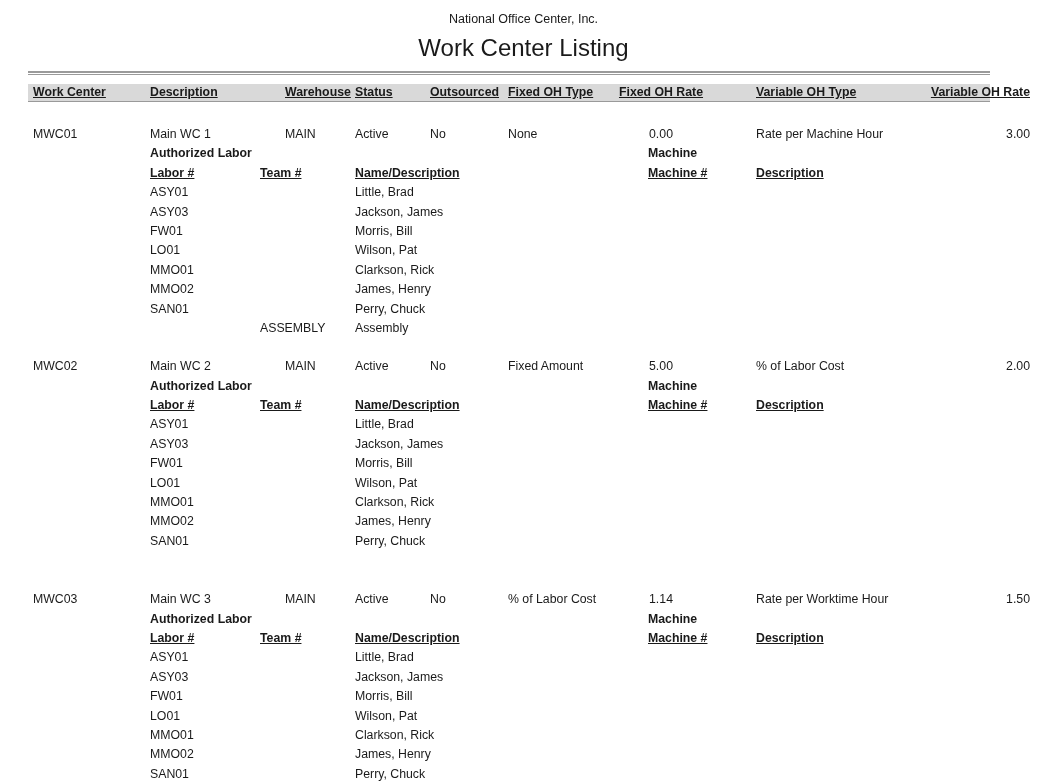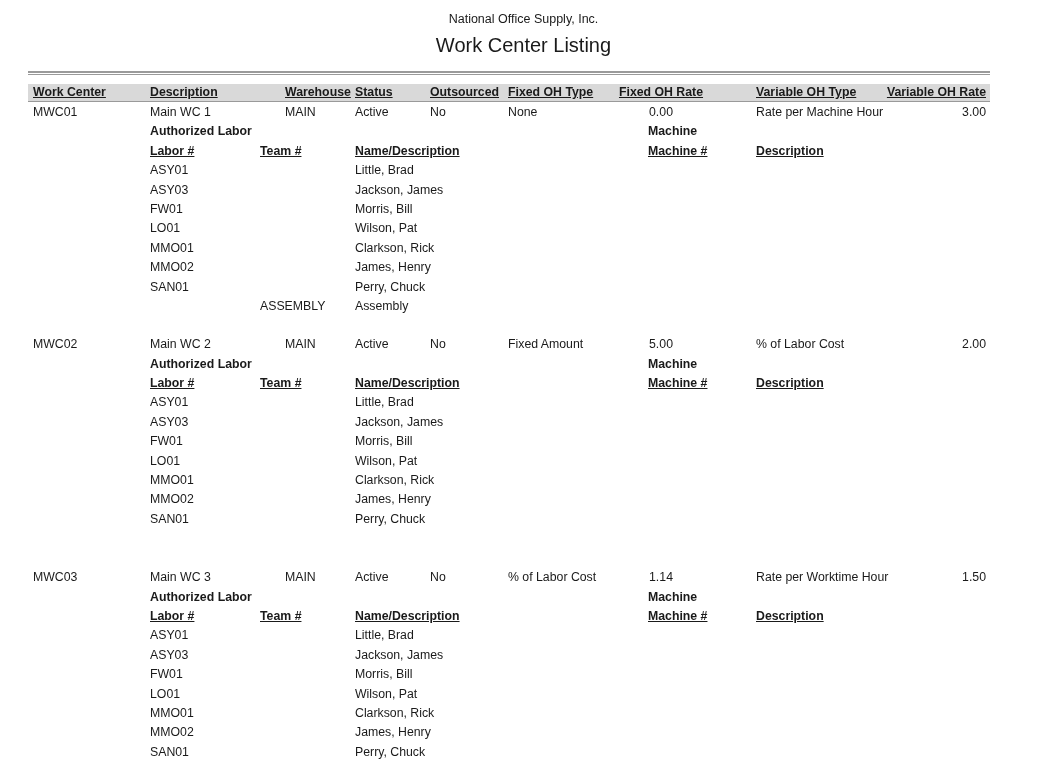--- a/index.html
+++ b/index.html
@@ -1,21 +1,21 @@
 <!DOCTYPE html>
 <html><head>
 <meta charset="utf-8">
 <style>
   * { margin:0; padding:0; box-sizing:border-box; }
   html,body { background:#ffffff; }
   body { font-family:"Liberation Sans", sans-serif; color:#1a1a1a; }
   .page { position:relative; width:1047px; height:783px; background:#ffffff; overflow:hidden; }
 
   .company { position:absolute; top:12px; left:0; width:100%; text-align:center; font-size:12.5px; }
-  .title   { position:absolute; top:34px; left:0; width:100%; text-align:center; font-size:20px; }
+  .title   { position:absolute; top:34px; left:0; width:100%; text-align:center; font-size:24px; }
 
   .rule-top { position:absolute; top:71px; left:28px; width:962px; height:4px;
               border-top:2px solid #9a9a9a; border-bottom:1px solid #9a9a9a; }
 
   .report { position:absolute; top:84px; left:0; width:1047px; }
 
   .row { position:relative; height:19.4px; }
   .band-row { height:17px; }
   .band-row::before { content:""; position:absolute; left:28px; width:962px; top:0; height:100%;
                       background:#d9d9d9; border-bottom:1px solid #9a9a9a; }
@@ -28,31 +28,31 @@
   .c-wc      { left:33px;  }
   .c-desc    { left:150px; }
   .c-team    { left:260px; }
   .c-wh      { left:285px; }
   .c-status  { left:355px; }
   .c-out     { left:430px; }
   .c-ftype   { left:508px; }
   .c-frate   { left:590px; width:142px; text-align:center; }
   .c-machine { left:648px; }
   .c-vtype   { left:756px; }
-  .c-vrate   { left:840px; width:146px; text-align:right; }
-
-  .report-body { padding-top:2px; }
+  .c-vrate   { left:884px; width:146px; text-align:right; }
+
+  .report-body { padding-top:24px; }
   .block { margin-bottom:19px; }
   .block:nth-child(2) { margin-bottom:39px; }
 </style>
 </head>
 <body>
 
 <div class="page">
-  <div class="company">National Office Supply, Inc.</div>
+  <div class="company">National Office Center, Inc.</div>
   <div class="title">Work Center Listing</div>
   <div class="rule-top"></div>
 
   <div class="report">
     <div class="row band-row">
       <span class="cell hdr c-wc">Work Center</span>
       <span class="cell hdr c-desc">Description</span>
       <span class="cell hdr c-wh">Warehouse</span>
       <span class="cell hdr c-status">Status</span>
       <span class="cell hdr c-out">Outsourced</span>

